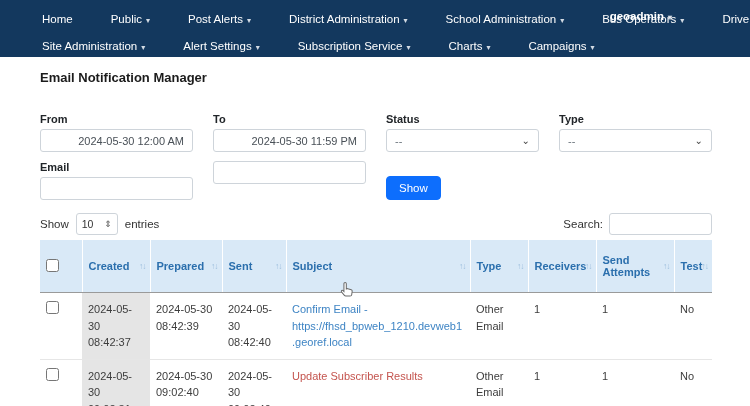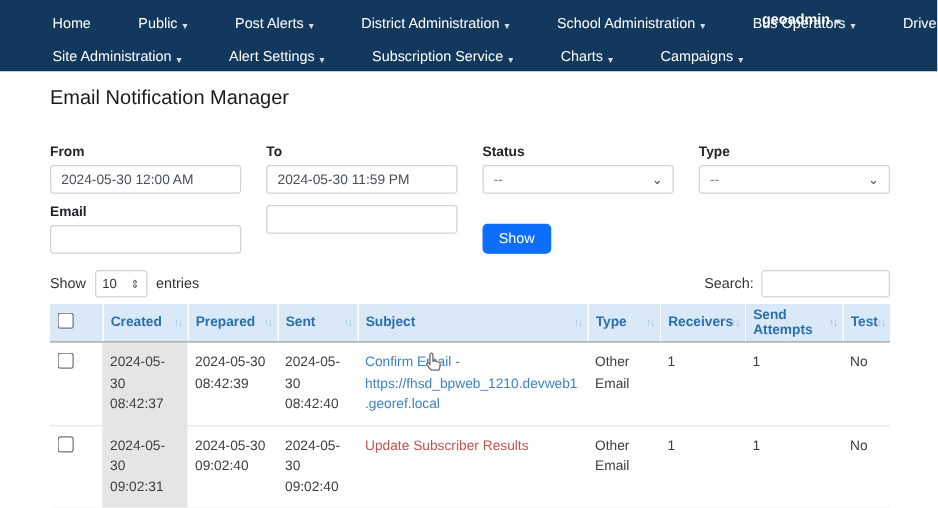--- a/index.html
+++ b/index.html
@@ -8,42 +8,42 @@
 
   
   .navbar { background:#13385e; height:57px; padding:8px 0 6px 42px; position:relative; }
   .nav-row { display:flex; align-items:center; gap:38px; height:22px; }
   .nav-link { color:#fff; font-size:11.5px; text-decoration:none; white-space:nowrap; cursor:pointer; display:inline-flex; align-items:center; gap:4px;}
   .caret { font-size:8px; color:#e8edf3; opacity:.9; position:relative; top:1px;}
   .nav-user { position:absolute; right:78px; top:10px;font-weight:bold; }
 
   
   .content { padding:0 38px 0 40px; }
-  .page-title { font-size:16px; font-weight:400; color:#1b1b1b; margin:13px 0 10px 0; }
+  .page-title { font-size:13px; font-weight:700; color:#1b1b1b; margin:13px 0 10px 0; }
 
   
   .filters-grid { display:grid; grid-template-columns:repeat(4,1fr); column-gap:20px; row-gap:9px;margin-top:28px; }
   .field label { display:block; font-size:11px; font-weight:700; color:#212529; margin-bottom:4px; }
-  .field input { width:100%; height:23px; border:1px solid #ced4da; border-radius:3px; padding:0 8px; font-size:11px; color:#495057; font-family:"Liberation Sans",sans-serif; outline:none; background:#fff;}
+  .field input { width:100%; height:23px; border:1px solid #ced4da; border-radius:3px; padding:0 8px; font-size:11px; color:#495057; font-family:"Liberation Sans",sans-serif; outline:none; background:#fff;text-align:right;}
   .selectbox { width:100%; height:23px; border:1px solid #ced4da; border-radius:3px; padding:0 8px; font-size:11px; color:#6c757d; background:#fff; display:flex; align-items:center; justify-content:space-between; cursor:pointer;}
   .selectbox .chev { color:#444; font-size:10px; }
   .show-btn-wrap { display:flex; align-items:flex-end; }
   .show-btn { background:#0d6efd; color:#fff; border:1px solid #0d6efd; border-radius:4px; height:24px; padding:0 12px; font-size:11.5px; cursor:pointer; font-family:"Liberation Sans",sans-serif;}
 
   
   .table-controls { display:flex; justify-content:space-between; align-items:center; margin-top:13px; font-size:11.5px; color:#333;}
   .length-ctrl { display:flex; align-items:center; gap:7px; }
   .pagesize { border:1px solid #ced4da; border-radius:3px; height:22px; width:42px; padding:0 5px; display:flex; align-items:center; justify-content:space-between; font-size:10.5px; color:#333; cursor:pointer;}
   .pagesize .updown { font-size:9px; color:#555; }
   .search-ctrl { display:flex; align-items:center; gap:6px; }
   .search-ctrl input { width:103px; height:22px; border:1px solid #ced4da; border-radius:3px; padding:0 6px; font-size:11px; outline:none;}
 
   
   table { width:100%; border-collapse:collapse; table-layout:fixed; margin-top:5px; font-size:11px; }
-  thead th { background:#d9e9f7; color:#2b6fad; font-weight:700; text-align:left; padding:3px 6px; vertical-align:middle; position:relative; border-right:1px solid rgba(255,255,255,.55); border-bottom:1px solid #9a9a9a;margin-top:44px;}
+  thead th { background:#d9e9f7; color:#2b6fad; font-weight:700; text-align:left; padding:14px 6px; vertical-align:middle; position:relative; border-right:1px solid rgba(255,255,255,.55); border-bottom:1px solid #9a9a9a;margin-top:44px;}
   thead th:last-child { border-right:none; }
   .sort { position:absolute; right:4px; top:50%; transform:translateY(-50%); font-size:8.5px; color:#9cbedd; letter-spacing:-1px; font-weight:400;}
   tbody td { padding:8px 6px; vertical-align:top; color:#3d3d3d; border-bottom:1px solid #e6e6e6; line-height:1.5; word-wrap:break-word; overflow-wrap:break-word;}
   tbody tr:last-child td { border-bottom:1px solid #555; }
   td.shaded { background:#e5e5e5; }
   .col-check { width:42px; } .col-created { width:68px; } .col-prepared { width:72px; }
   .col-sent { width:64px; } .col-subject { width:184px; } .col-type { width:58px; }
   .col-receivers { width:68px; } .col-attempts { width:78px; } .col-test { width:38px; }
   td a { text-decoration:none; }
   a[data-variant="blue"] { color:#3e84c4; }

